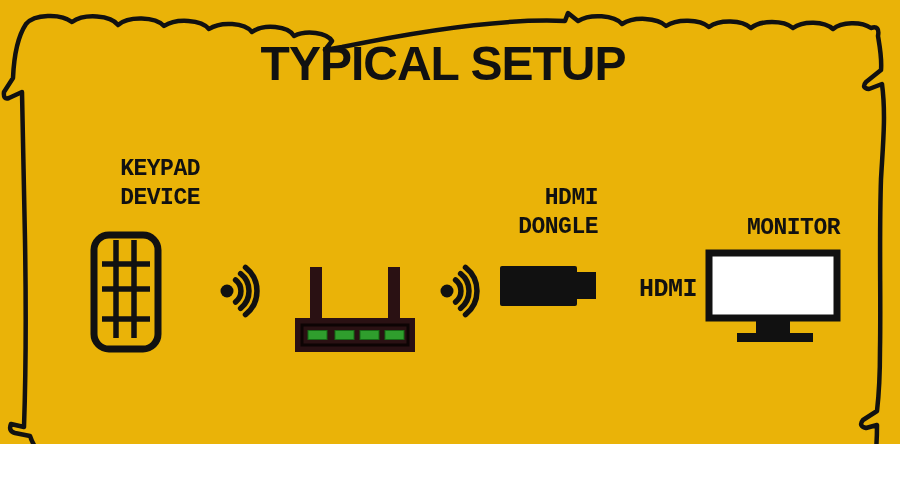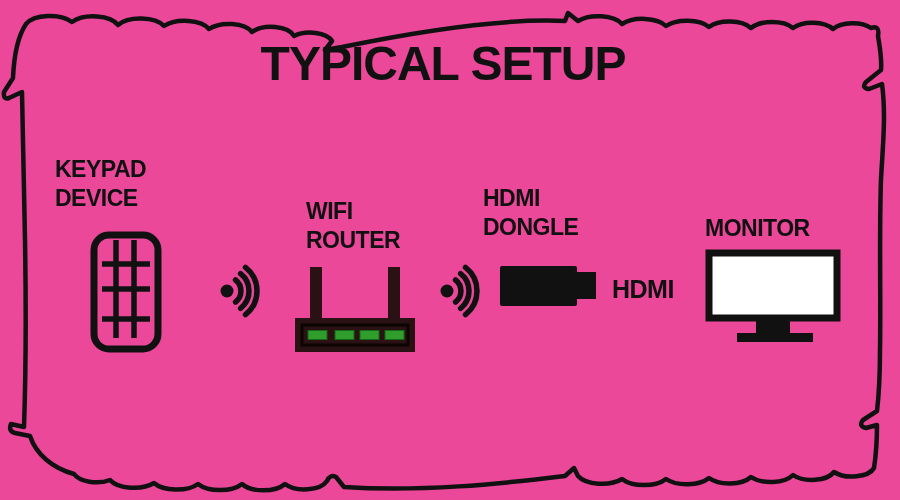--- a/index.html
+++ b/index.html
@@ -1,30 +1,30 @@
 <!DOCTYPE html>
 <html style="--ink: #111111; --router-body: #2a1113; --led-green: #2f9e2d; --screen-white: #ffffff;"><head>
 <meta charset="utf-8">
 <style>
   html,body{margin:0;padding:0;background:#fff;}
   .page{
-    position:relative;width:900px;height:500px;background:#ec4899;overflow:hidden;
+    position:relative;width:900px;height:444px;background:#eab308;overflow:hidden;
     font-family:"Liberation Sans", sans-serif;color:var(--ink);
   }
   .frame-svg{position:absolute;left:0;top:0;width:900px;height:500px;}
   .frame-path{fill:none;stroke:var(--ink);stroke-width:4.5;stroke-linecap:round;stroke-linejoin:round;}
 
   .title{
     position:absolute;left:0;top:36px;width:886px;text-align:center;
     font-size:48px;font-weight:700;letter-spacing:-1px;color:var(--ink);
   }
 
   .dev-label{
-    position:absolute;text-align:left;font-weight:700;font-size:23px;
-    letter-spacing:-0.5px;line-height:1.26;white-space:pre-line;color:var(--ink);
+    position:absolute;text-align:right;font-weight:700;font-size:23px;
+    letter-spacing:-0.5px;line-height:1.26;white-space:pre-line;color:var(--ink);font-family:Liberation Mono, monospace;
   }
   .lbl-keypad{left:55px;top:155px;width:145px;}
   .lbl-router{left:306px;top:197px;width:125px;}
   .lbl-dongle{left:483px;top:184px;width:115px;}
   .lbl-monitor{left:705px;top:202px;width:135px;margin-top:12px;}
   .lbl-hdmi{left:612px;top:274px;width:85px;font-size:25px;}
 
   .icon{position:absolute;}
   .ic-keypad{left:90px;top:231px;}
   .ic-wifi1{left:204px;top:258px;}
@@ -95,22 +95,20 @@
 
   <svg class="icon ic-wifi1" width="64" height="64" viewBox="0 0 64 64">
     <circle cx="23" cy="33" r="6.5" class="ink-fill"></circle>
     <g class="ink-stroke" stroke-width="5.5" stroke-linecap="round">
       <path d="M31.6 22 A 14 14 0 0 1 31.6 44"></path>
       <path d="M36.6 15.7 A 22 22 0 0 1 36.6 50.3"></path>
       <path d="M41.5 9.4 A 30 30 0 0 1 41.5 56.6"></path>
     </g>
   </svg>
 
-  <div class="dev-label lbl-router">WIFI
-ROUTER</div>
   <svg class="icon ic-router" width="124" height="90" viewBox="0 0 124 90">
     <rect x="17" y="3" width="12" height="56" class="router-part"></rect>
     <rect x="95" y="3" width="12" height="56" class="router-part"></rect>
     <rect x="2" y="54" width="120" height="34" class="router-part"></rect>
     <rect x="9" y="61" width="106" height="20" class="router-strip"></rect>
     <g>
       <rect x="15" y="66.5" width="19" height="9" class="led"></rect>
       <rect x="42" y="66.5" width="19" height="9" class="led"></rect>
       <rect x="67" y="66.5" width="19" height="9" class="led"></rect>
       <rect x="92" y="66.5" width="19" height="9" class="led"></rect>

